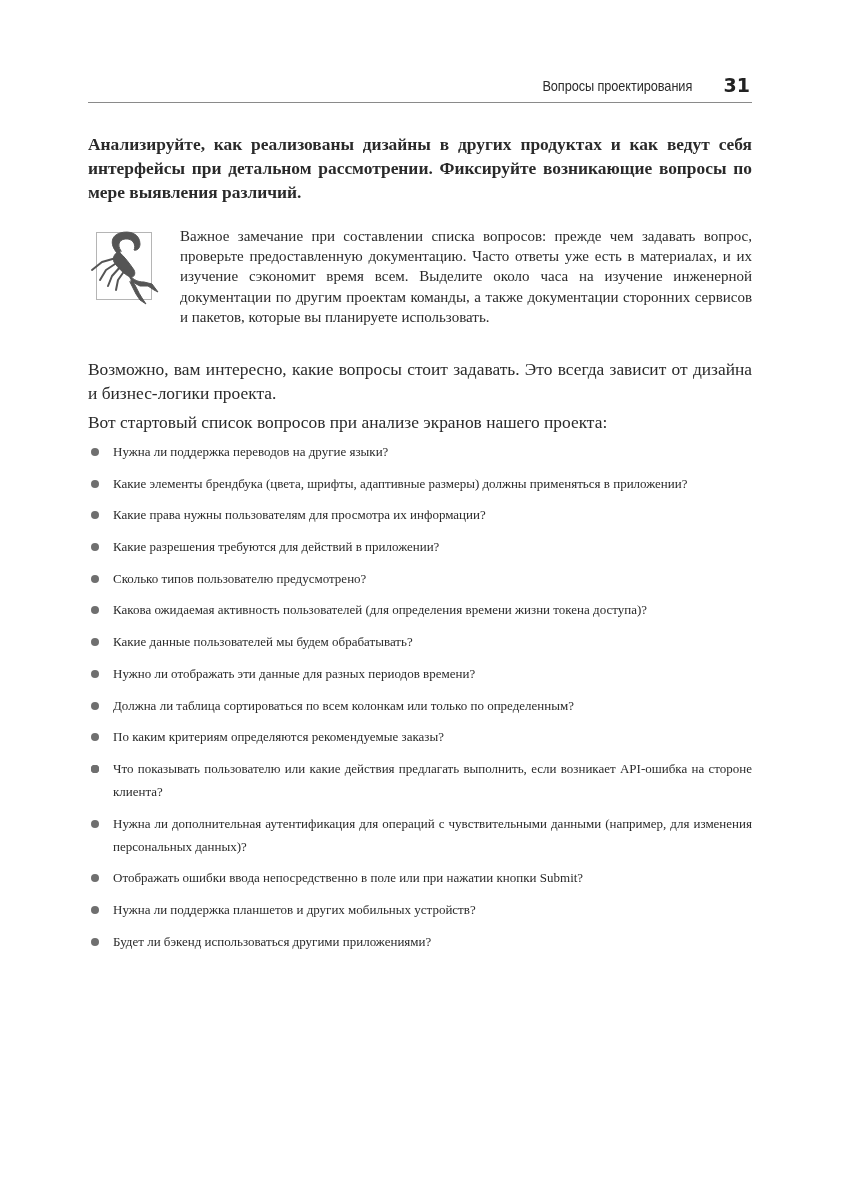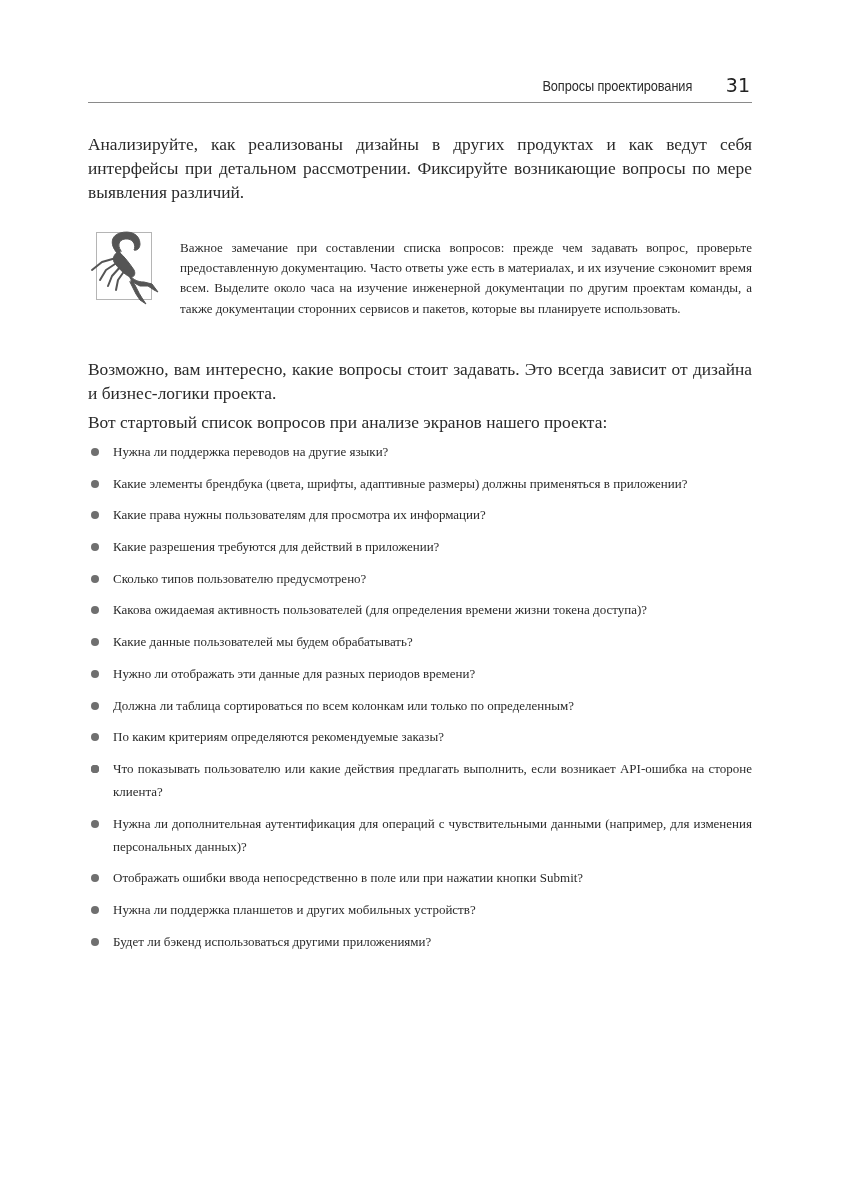--- a/index.html
+++ b/index.html
@@ -9,43 +9,43 @@
       position: absolute; left: 88px; top: 74px; width: 664px; height: 28px;
       border-bottom: 1.5px solid #8a8a8a;
     }
     .rh-title {
       position: absolute; right: 60px; top: 4px;
       font-family: "Liberation Sans", sans-serif; font-size: 14.5px; color: #2b2b2b;
       transform: scaleX(0.88); transform-origin: right center; letter-spacing: -0.1px;
     }
     .rh-num {
       position: absolute; right: 2px; top: 0px;
-      font-family: "DejaVu Sans", sans-serif; font-weight: normal; font-size: 19px; color: #222;
+      font-family: "DejaVu Sans", sans-serif; font-weight: bold; font-size: 19px; color: #222;
     }
     .text {
       font-family: "Liberation Serif", serif; color: #2a2a2a;
     }
     .para {
       position: absolute; left: 88px; width: 664px;
       font-size: 17.4px; line-height: 24px; text-align: justify;
     }
     .note {
       position: absolute; left: 88px; top: 222px; width: 664px; height: 118px;
     }
     .note-icon {
       position: absolute; left: 0px; top: 2px; width: 78px; height: 80px;
     }
     .note-icon .frame {
       position: absolute; left: 8px; top: 8px; width: 54px; height: 66px;
       border: 1.5px solid #b5b5b5;
     }
     .note-icon svg { position: absolute; left: 0; top: 0; }
     .note-text {
-      position: absolute; left: 92px; top: 16px; width: 572px;
-      font-size: 13px; line-height: 20.2px; text-align: justify;
+      position: absolute; left: 92px; top: 4px; width: 572px;
+      font-size: 15px; line-height: 20.2px; text-align: justify;
     }
     .bullets { position: absolute; left: 88px; top: 440px; width: 664px; margin: 0; padding: 0; list-style: none; }
     .bullet {
       position: relative; padding-left: 25px;
       font-size: 13px; line-height: 23px; margin-bottom: 8.7px; text-align: justify;
     }
     .bullet .dot {
       position: absolute; left: 3px; top: 8px; width: 8px; height: 8px; border-radius: 50%;
       background: #6f6f6f;
     }
@@ -53,21 +53,21 @@
 </head>
 <body>
 
 <div class="page">
 
   <div class="running-head">
     <span class="rh-title">Вопросы проектирования</span>
     <span class="rh-num">31</span>
   </div>
 
-  <p class="para text" style="top:132px; margin:0;">Анализируйте, как реализованы дизайны в других продуктах и как ведут себя интерфейсы при детальном рассмотрении. Фиксируйте возникающие вопросы по мере выявления различий.</p>
+  <p class="para text" style="top:132px; margin:0;font-weight:bold;">Анализируйте, как реализованы дизайны в других продуктах и как ведут себя интерфейсы при детальном рассмотрении. Фиксируйте возникающие вопросы по мере выявления различий.</p>
 
   <div class="note">
     <div class="note-icon">
       <div class="frame"></div>
       <svg width="78" height="82" viewBox="0 0 78 82">
         <g fill="#555555" stroke="#555555" stroke-linecap="round" stroke-linejoin="round">
           <path d="M30 30 C22 22 22 12 32 9 C42 6 52 10 52 20 C52 24 49 27 46 26 C48 22 46 16 40 15 C32 14 28 20 33 27 Z" stroke-width="1"></path>
           <path d="M31 28 C36 32 42 40 46 46 C48 50 46 54 42 53 C36 50 30 44 26 38 C24 34 27 28 31 28 Z" stroke-width="1"></path>
           <path d="M42 52 C46 56 50 58 56 58 L64 60 L70 68 L66 66 L60 62 L52 62 C48 60 44 58 42 54 Z" stroke-width="1"></path>
           <path d="M44 56 C48 62 50 68 54 74 L58 80 L52 76 L48 70 C46 66 44 62 42 58 Z" stroke-width="1"></path>

